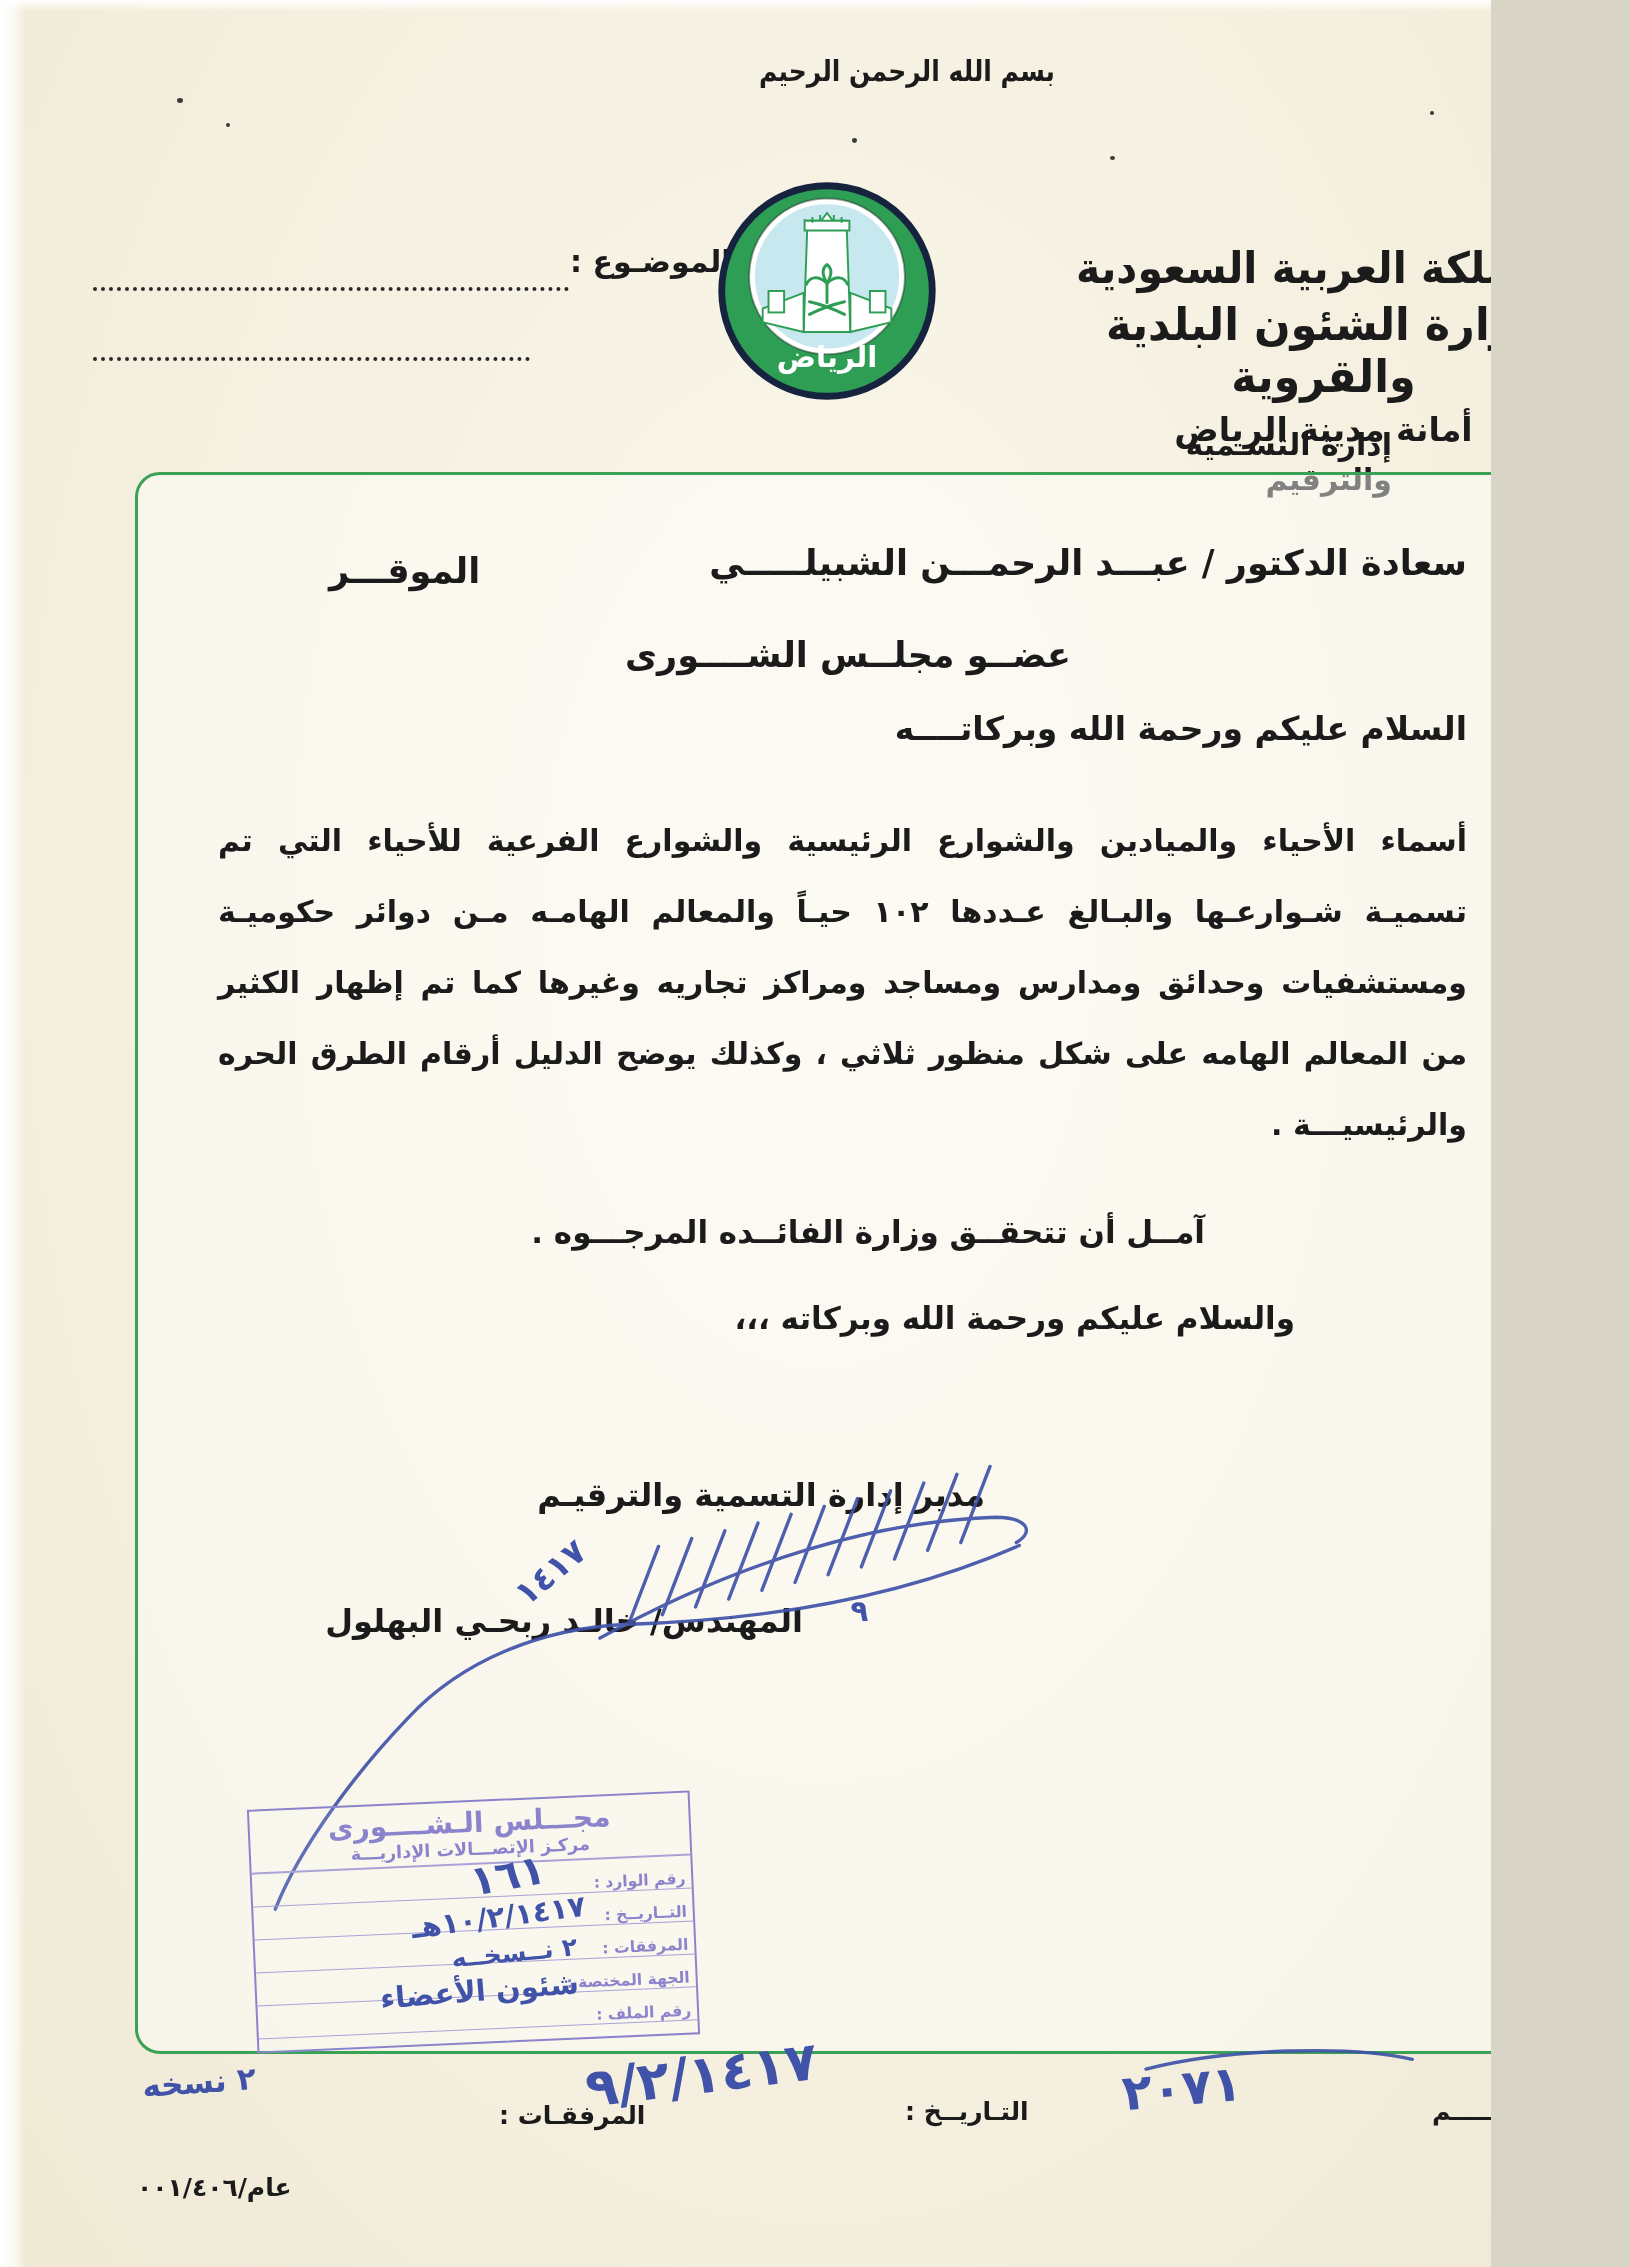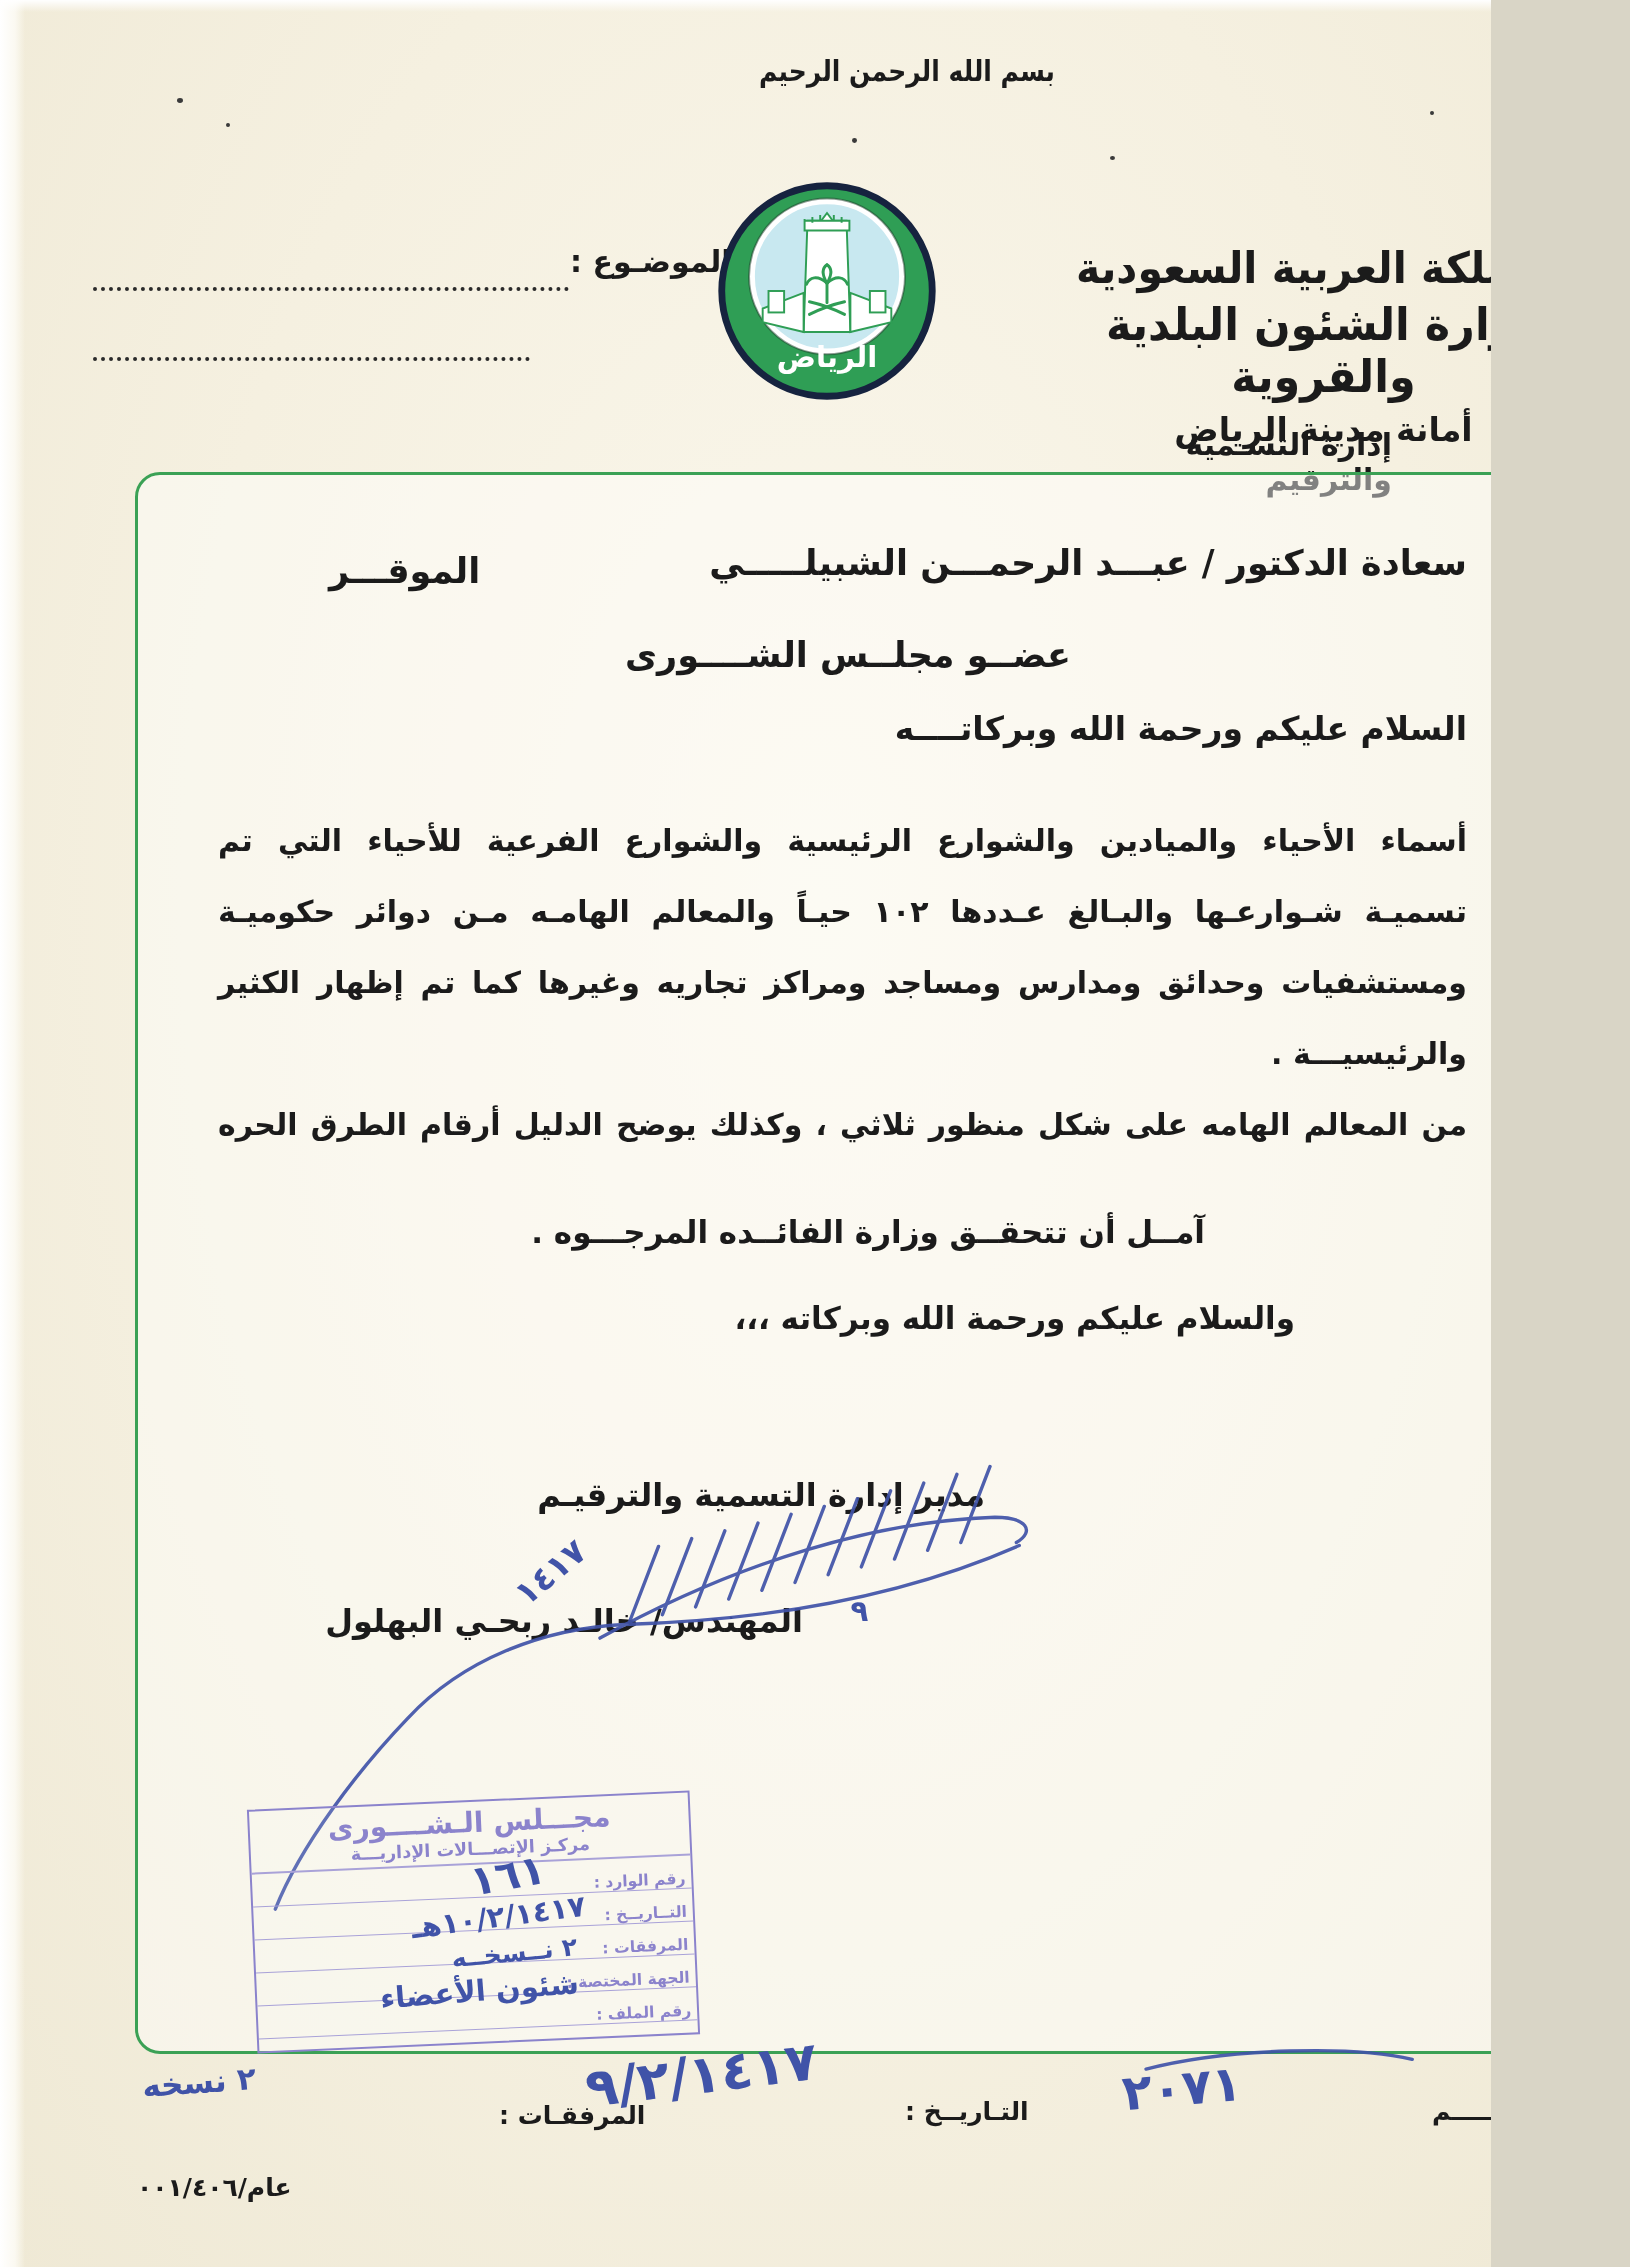--- a/index.html
+++ b/index.html
@@ -131,22 +131,22 @@
   <div class="letter-box">
     <div class="lb recipient-right">سعادة الدكتور / عبـــد الرحمـــن الشبيلـــــي</div>
     <div class="lb recipient-left">الموقـــر</div>
     <div class="lb greeting">السلام عليكم ورحمة الله وبركاتــــه</div>
     <div class="lb member-line">عضــو مجلــس الشــــورى</div>
 
     <div class="body-lines">
       <div class="body-line">أسماء الأحياء والميادين والشوارع الرئيسية والشوارع الفرعية للأحياء التي تم</div>
       <div class="body-line">تسميـة شـوارعـها والبـالغ عـددها ١٠٢ حيـاً والمعالم الهامـه مـن دوائر حكوميـة</div>
       <div class="body-line">ومستشفيات وحدائق ومدارس ومساجد ومراكز تجاريه وغيرها كما تم إظهار الكثير</div>
+      <div class="body-line">من المعالم الهامه على شكل منظور ثلاثي ، وكذلك يوضح الدليل أرقام الطرق الحره</div>
       <div class="body-line last">والرئيسيـــة .</div>
-      <div class="body-line">من المعالم الهامه على شكل منظور ثلاثي ، وكذلك يوضح الدليل أرقام الطرق الحره</div>
     </div>
 
     <div class="lb hope-line">آمــل أن تتحقــق وزارة الفائــده المرجـــوه  .</div>
     <div class="lb closing-line">والسلام عليكم ورحمة الله وبركاته ،،،</div>
     <div class="lb sig-title">مدير إدارة التسمية والترقيـم</div>
     <div class="lb signatory">المهندس/ خالـد ربحـي البهلول</div>
   </div>
 
   <svg class="ink-svg" viewBox="0 0 1672 2325">
     <g stroke="#4053A8" stroke-width="3.5" fill="none" stroke-linecap="round" opacity=".92">

